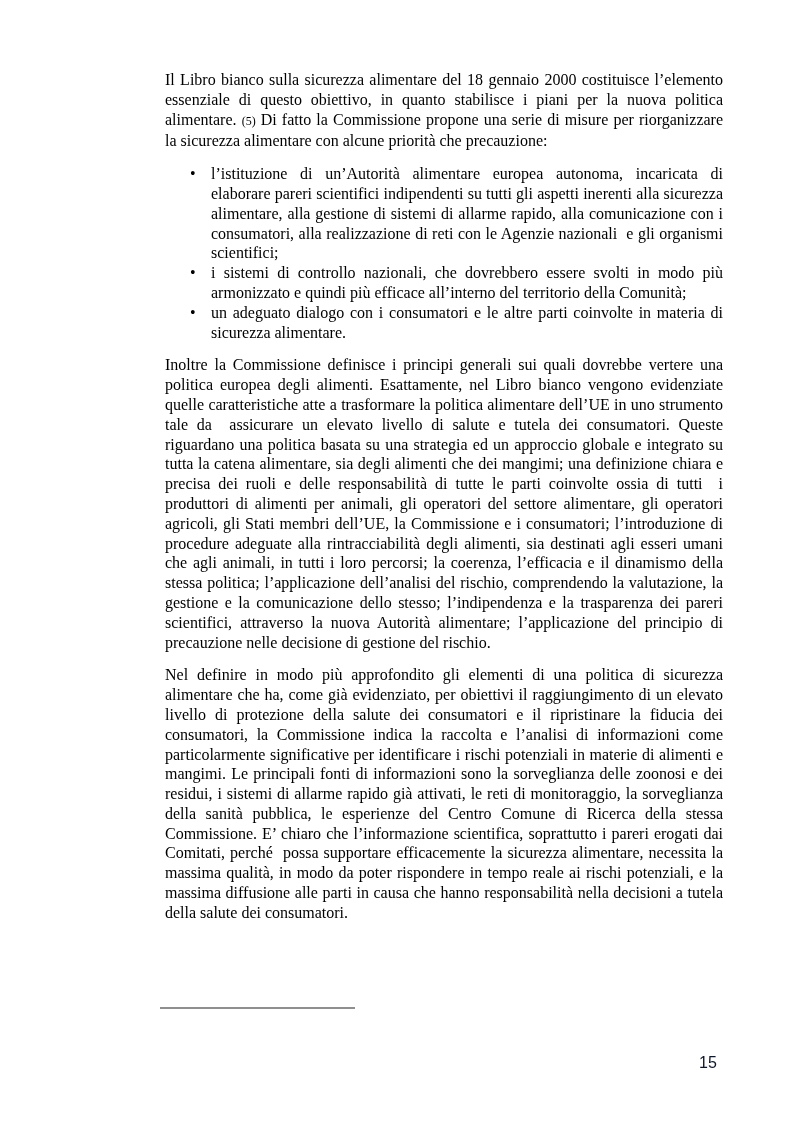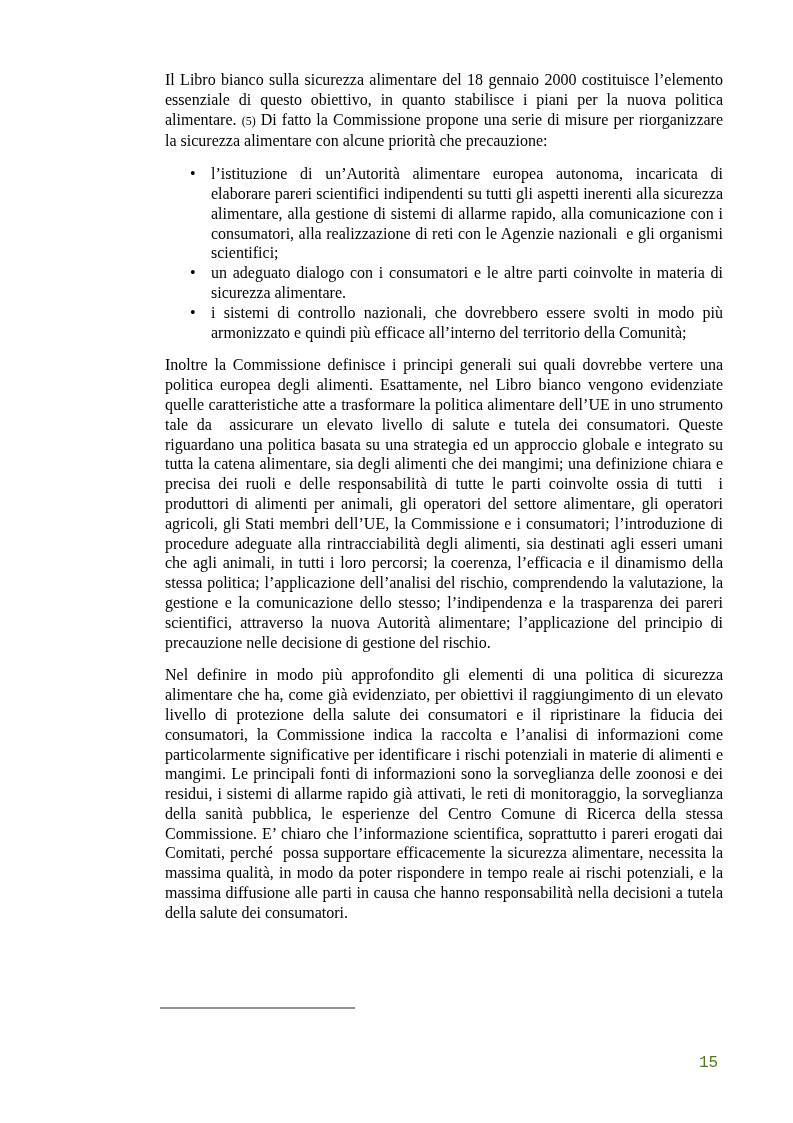--- a/index.html
+++ b/index.html
@@ -56,37 +56,37 @@
     top: 1007px;
     width: 195px;
     height: 2px;
     background: #8f8f8f;
   }
   .page-number {
     position: absolute;
     left: 699px;
     top: 1054px;
     font-size: 16px;
-    font-family: Liberation Mono, monospace;
-    color: #4d7c0f;
+    font-family: Liberation Sans, sans-serif;
+    color: #0f172a;
   }
 </style>
 </head>
 <body>
 
 <div class="page">
 
   <div class="text-block">
 
     <p class="para"><span>Il Libro bianco sulla sicurezza alimentare del 18 gennaio 2000 costituisce l’elemento essenziale di questo obiettivo, in quanto stabilisce i piani per la nuova politica alimentare. </span><span class="footref">(5)</span><span> Di fatto la Commissione propone una serie di misure per riorganizzare la sicurezza alimentare con alcune priorità che precauzione:</span></p>
 
     <ul class="bullets">
       <li class="bullet-item"><span>l’istituzione di un’Autorità alimentare europea autonoma, incaricata di elaborare pareri scientifici indipendenti su tutti gli aspetti inerenti alla sicurezza alimentare, alla gestione di sistemi di allarme rapido, alla comunicazione con i consumatori, alla realizzazione di reti con le Agenzie nazionali&nbsp; e gli organismi scientifici;</span></li>
+      <li class="bullet-item"><span>i sistemi di controllo nazionali, che dovrebbero essere svolti in modo più armonizzato e quindi più efficace all’interno del territorio della Comunità;</span></li>
       <li class="bullet-item"><span>un adeguato dialogo con i consumatori e le altre parti coinvolte in materia di sicurezza alimentare.</span></li>
-      <li class="bullet-item"><span>i sistemi di controllo nazionali, che dovrebbero essere svolti in modo più armonizzato e quindi più efficace all’interno del territorio della Comunità;</span></li>
     </ul>
 
     <p class="para">Inoltre la Commissione definisce i principi generali sui quali dovrebbe vertere una politica europea degli alimenti. Esattamente, nel Libro bianco vengono evidenziate quelle caratteristiche atte a trasformare la politica alimentare dell’UE in uno strumento tale da&nbsp; assicurare un elevato livello di salute e tutela dei consumatori. Queste riguardano una politica basata su una strategia ed un approccio globale e integrato su tutta la catena alimentare, sia degli alimenti che dei mangimi; una definizione chiara e precisa dei ruoli e delle responsabilità di tutte le parti coinvolte ossia di tutti&nbsp; i produttori di alimenti per animali, gli operatori del settore alimentare, gli operatori agricoli, gli Stati membri dell’UE, la Commissione e i consumatori; l’introduzione di procedure adeguate alla rintracciabilità degli alimenti, sia destinati agli esseri umani che agli animali, in tutti i loro percorsi; la coerenza, l’efficacia e il dinamismo della stessa politica; l’applicazione dell’analisi del rischio, comprendendo la valutazione, la gestione e la comunicazione dello stesso; l’indipendenza e la trasparenza dei pareri scientifici, attraverso la nuova Autorità alimentare; l’applicazione del principio di precauzione nelle decisione di gestione del rischio.</p>
 
     <p class="para">Nel definire in modo più approfondito gli elementi di una politica di sicurezza alimentare che ha, come già evidenziato, per obiettivi il raggiungimento di un elevato livello di protezione della salute dei consumatori e il ripristinare la fiducia dei consumatori, la Commissione indica la raccolta e l’analisi di informazioni come particolarmente significative per identificare i rischi potenziali in materie di alimenti e mangimi. Le principali fonti di informazioni sono la sorveglianza delle zoonosi e dei residui, i sistemi di allarme rapido già attivati, le reti di monitoraggio, la sorveglianza della sanità pubblica, le esperienze del Centro Comune di Ricerca della stessa Commissione. E’ chiaro che l’informazione scientifica, soprattutto i pareri erogati dai Comitati, perché&nbsp; possa supportare efficacemente la sicurezza alimentare, necessita la massima qualità, in modo da poter rispondere in tempo reale ai rischi potenziali, e la massima diffusione alle parti in causa che hanno responsabilità nella decisioni a tutela della salute dei consumatori.</p>
 
   </div>
 
   <div class="footnote-rule"></div>
 

